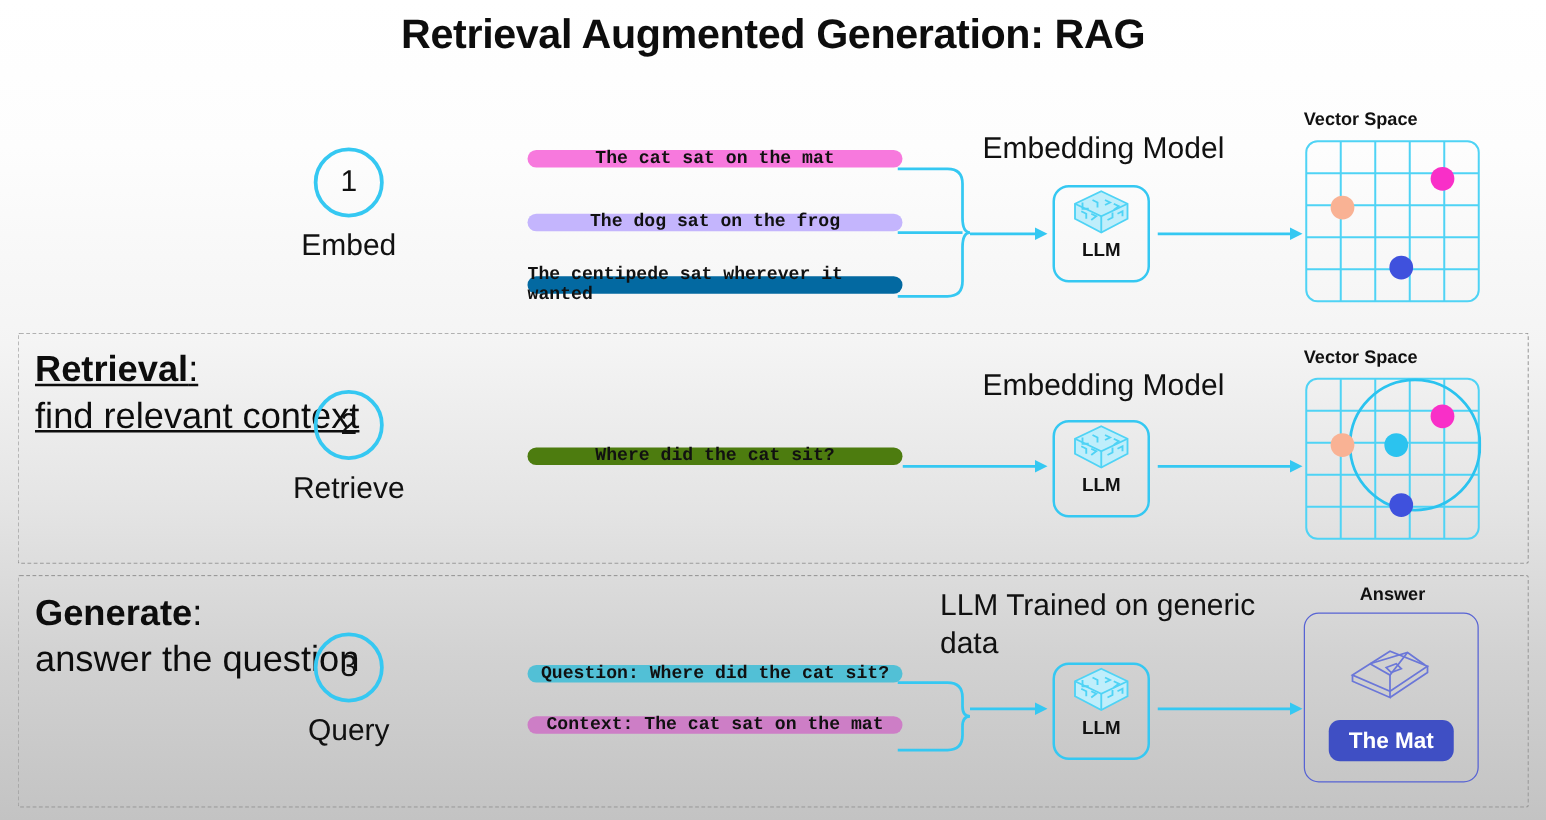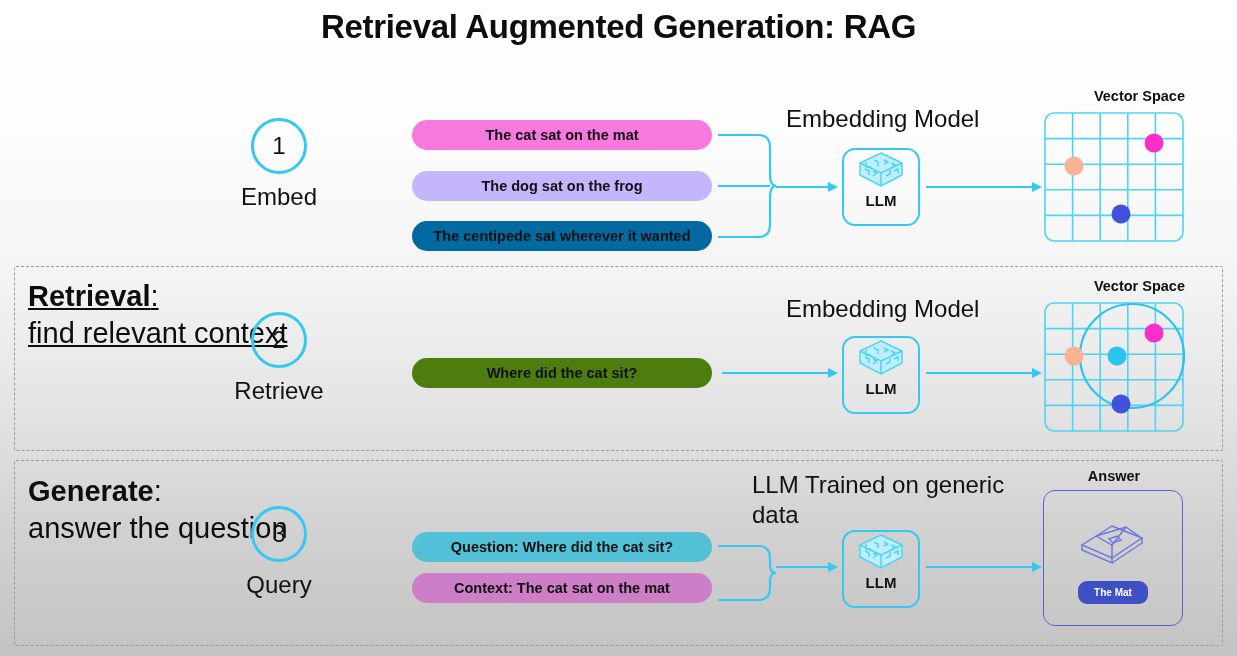--- a/index.html
+++ b/index.html
@@ -75,30 +75,31 @@
     color: #111;
     white-space: nowrap;
   }
   #step-1 { left: 204px; top: 118px; }
   #step-2 { left: 204px; top: 312px; }
   #step-3 { left: 204px; top: 506px; }
 
   
   .pill {
     position: absolute;
-    height: 30px;
+    height: 14px;
     border-radius: 15px;
     display: flex;
     align-items: center;
     justify-content: center;
     font-size: 14.5px;
     font-weight: bold;
     color: #111;
-    left: 412px;
+    left: 422px;
     width: 300px;
+    font-family: Liberation Mono, monospace;
   }
   #pill-cat        { top: 120px; background: #f779dd; }
   #pill-dog        { top: 171px; background: #c4b5fd; }
   #pill-centipede  { top: 221px; background: #0369a1; }
   #pill-query      { top: 358px; background: #4d7c0f; }
   #pill-question   { top: 532px; background: #52c0d6; }
   #pill-context    { top: 573px; background: #cd7ec6; }
 
   
   .bracket3 { position: absolute; left: 718px; width: 58px; }
@@ -147,21 +148,21 @@
   }
   #llm-1 { left: 842px; top: 148px; }
   #llm-2 { left: 842px; top: 336px; }
   #llm-3 { left: 842px; top: 530px; }
 
   
   .vecspace { position: absolute; width: 142px; }
   .vecspace .vs-title {
     font-size: 14.5px;
     font-weight: bold;
-    text-align: right;
+    text-align: left;
     color: #111;
     margin-bottom: 7px;
   }
   #vs-1 { left: 1043px; top: 88px; }
   #vs-2 { left: 1043px; top: 278px; }
 
   
   #answer-block { position: absolute; left: 1043px; top: 468px; width: 142px; }
   #answer-block .answer-title {
     font-size: 14.5px;
@@ -177,21 +178,21 @@
     border-radius: 12px;
     display: flex;
     flex-direction: column;
     align-items: center;
     justify-content: center;
     gap: 10px;
   }
   .answer-pill {
     background: #3f4fc4;
     color: #ffffff;
-    font-size: 10px;
+    font-size: 18px;
     font-weight: bold;
     border-radius: 9px;
     padding: 6px 16px;
   }
 </style>
 </head>
 <body>
 
 <div class="title">Retrieval Augmented Generation: RAG</div>
 

